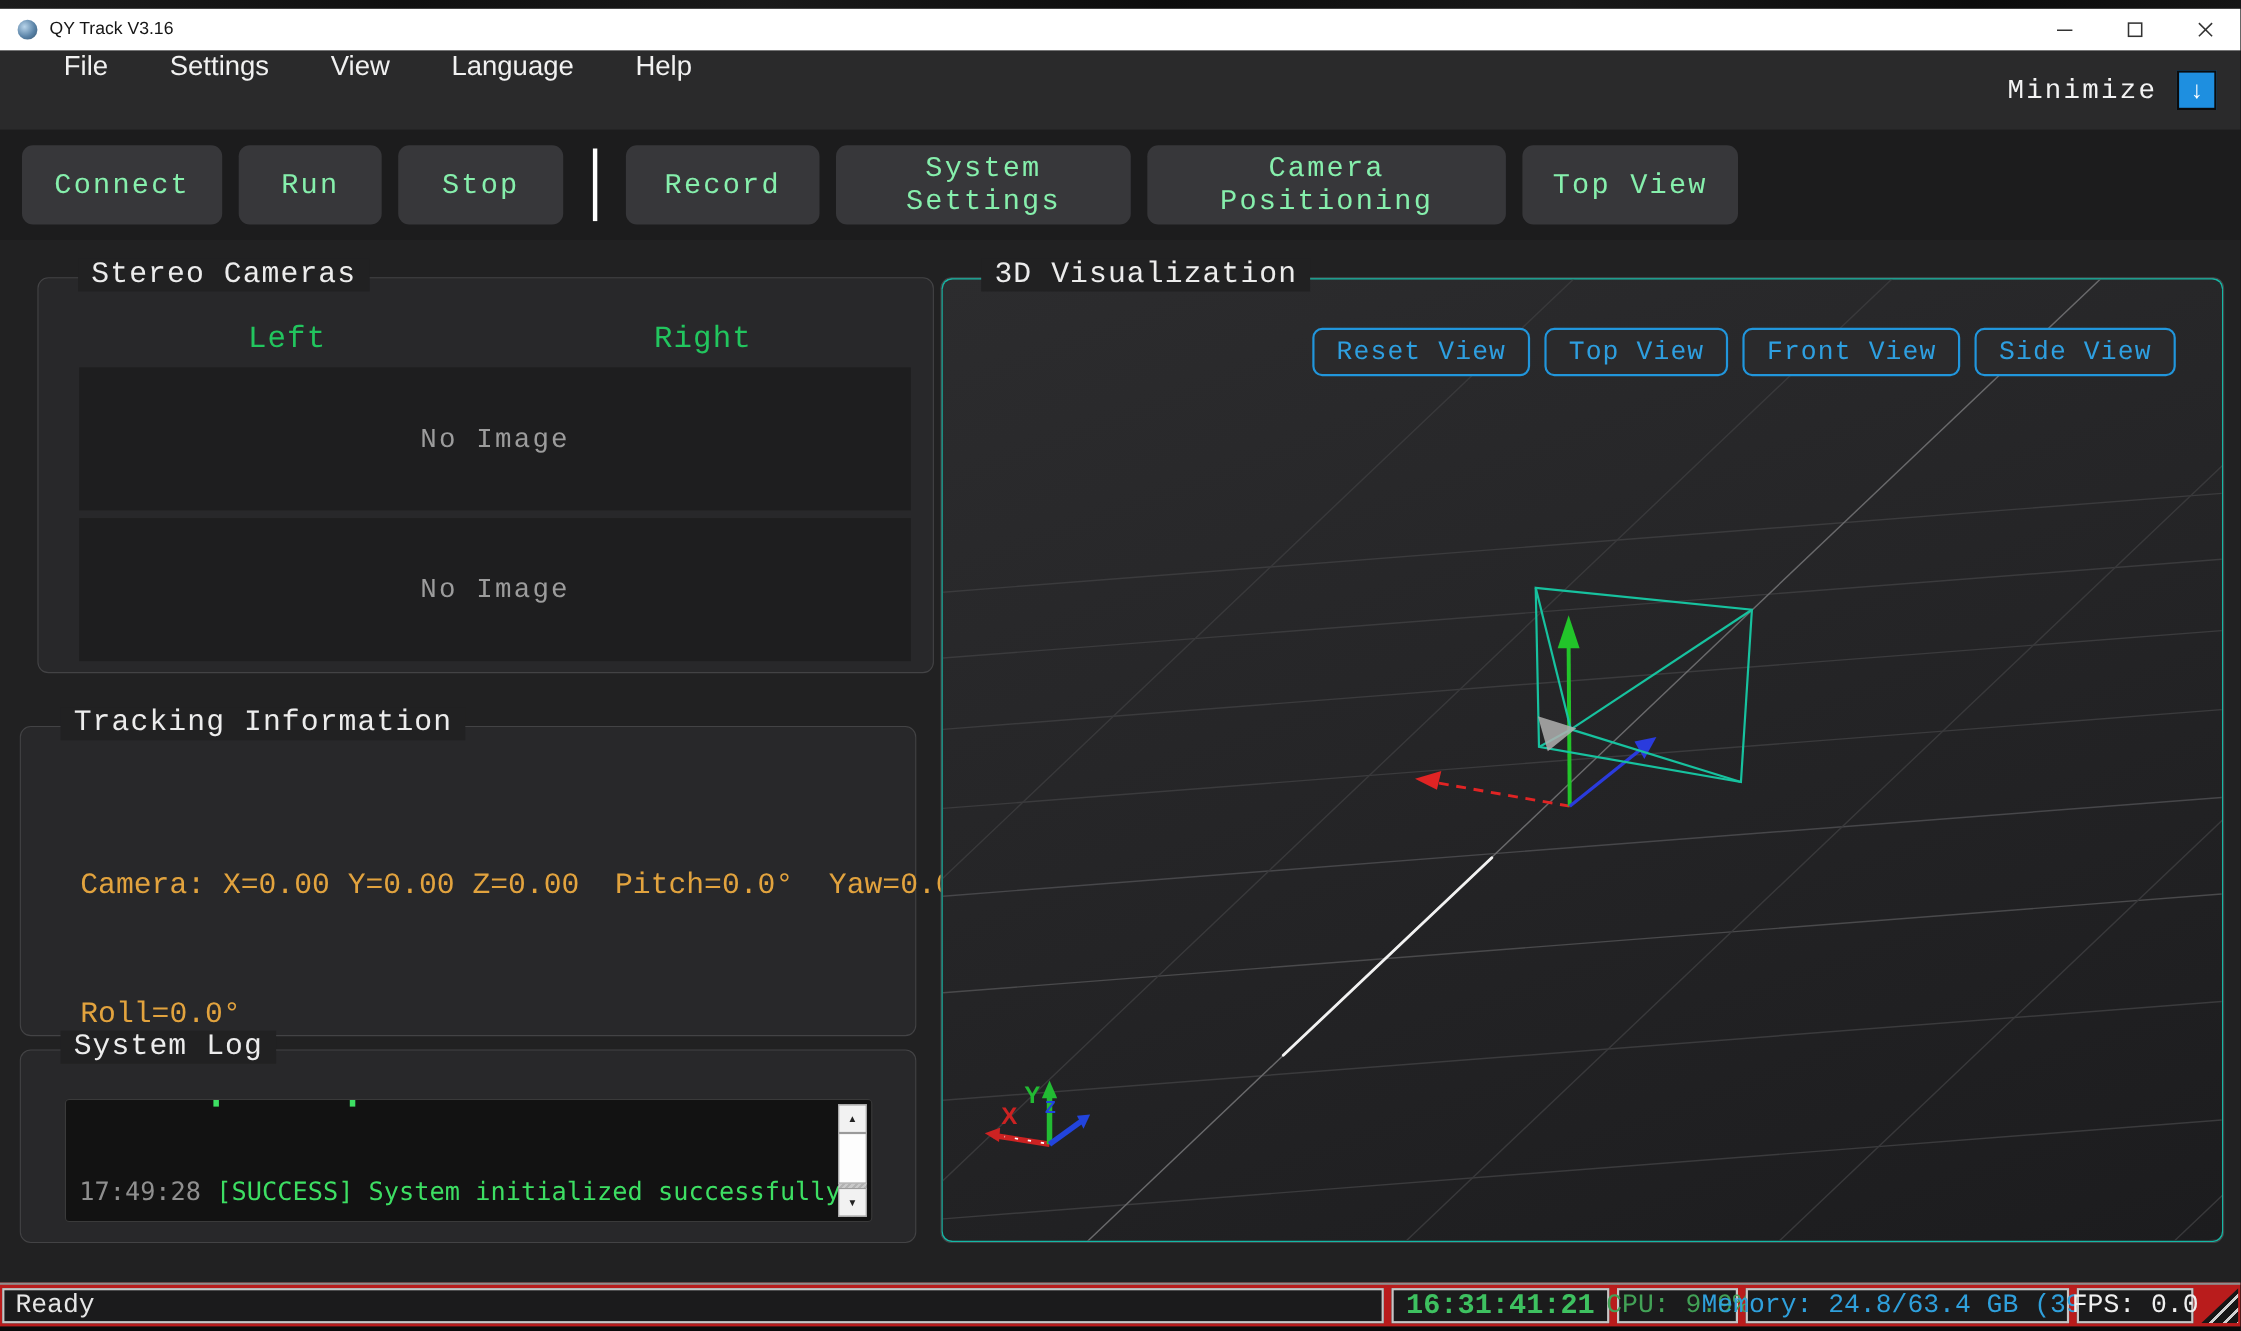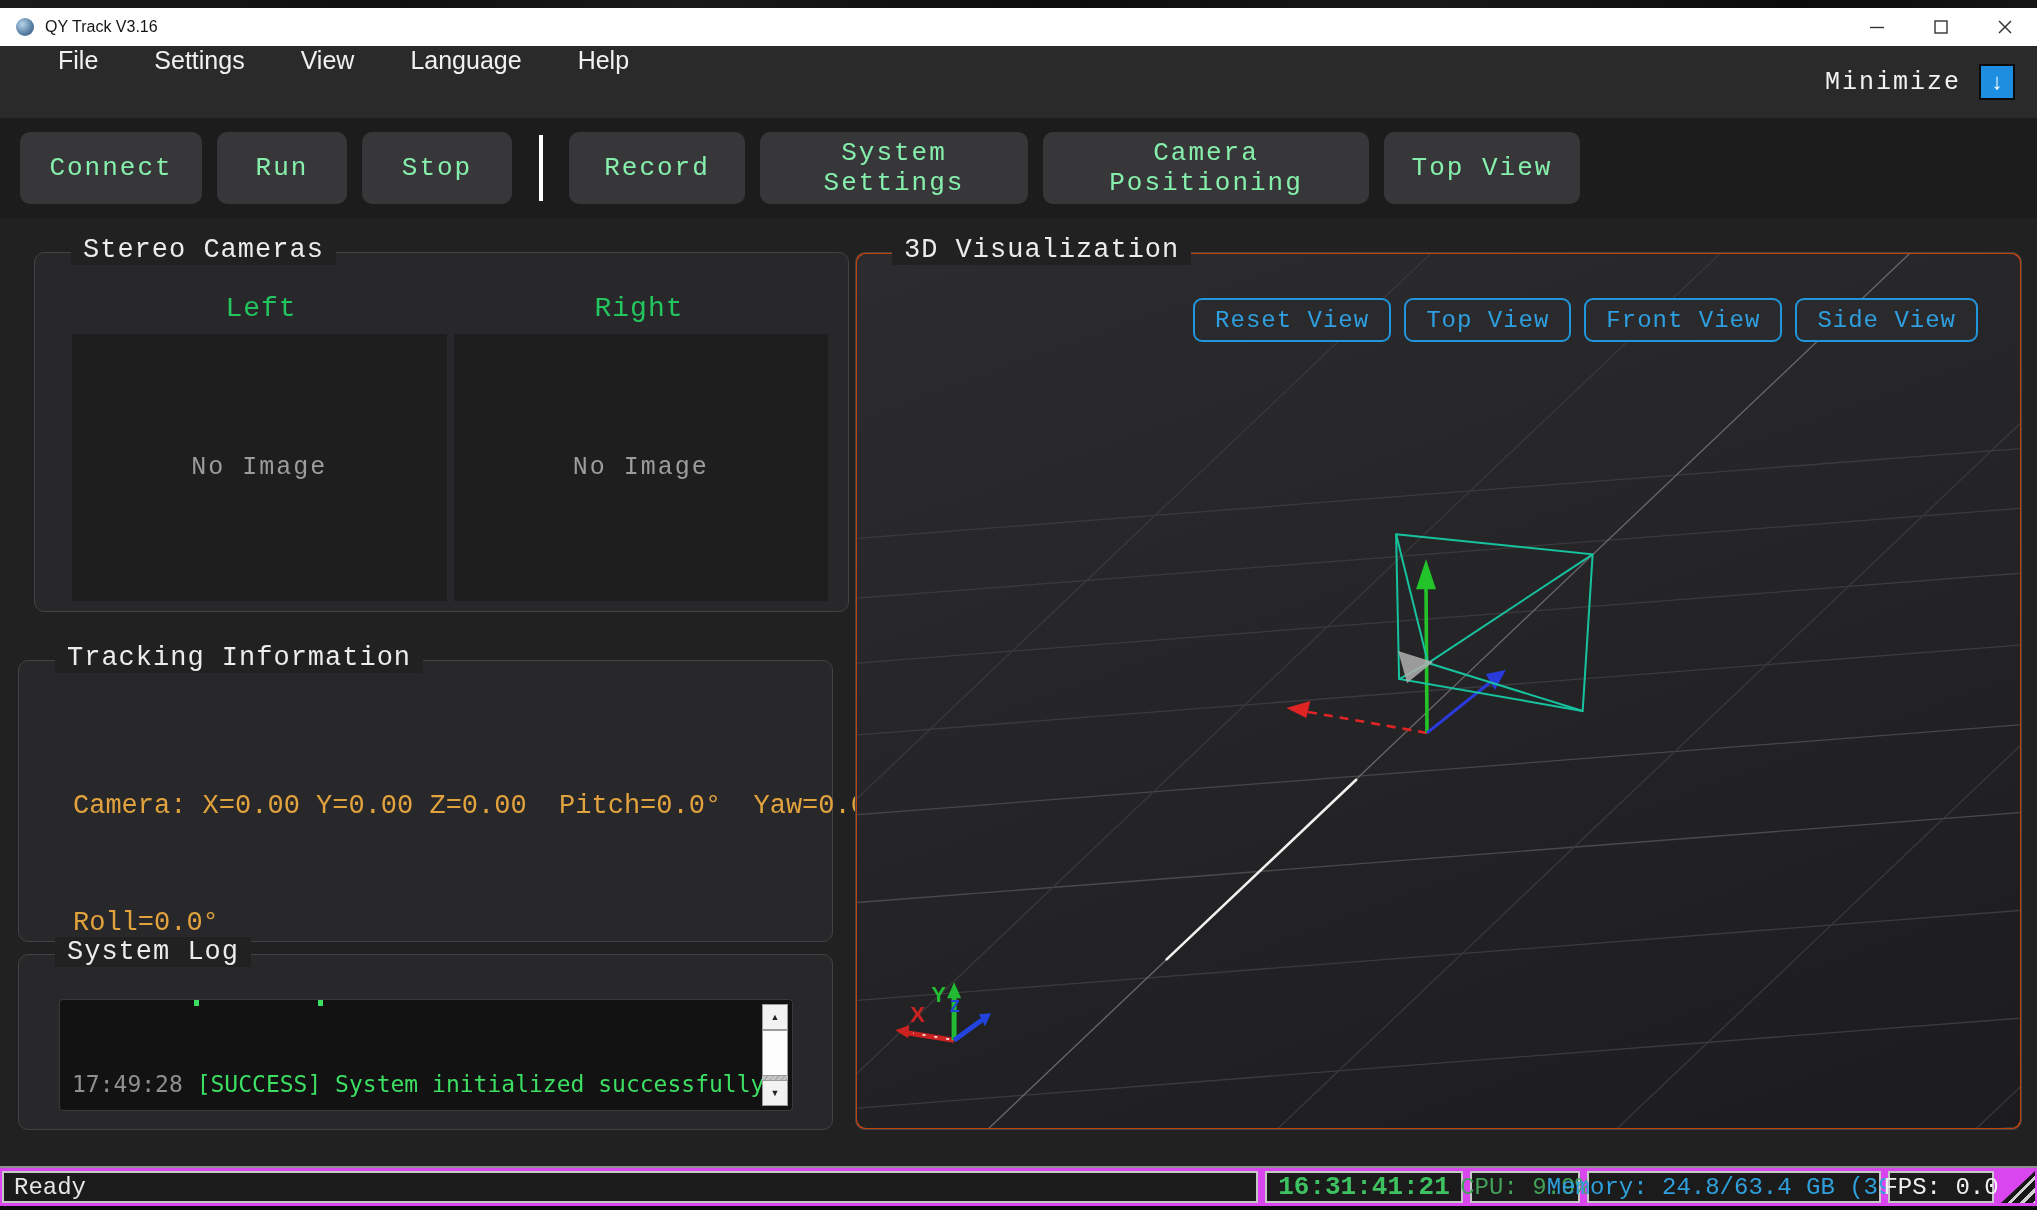--- a/index.html
+++ b/index.html
@@ -44,26 +44,26 @@
 
   
   .main{position:absolute;top:218px;left:0;width:100%;height:948px;background:#212122;}
   .group{position:absolute;border:1px solid #434345;border-radius:10px;background:#28282a;
     box-sizing:border-box;}
   .legend{position:absolute;top:-18px;left:36px;background:#212122;padding:0 12px;
     font-size:27px;color:#ececec;letter-spacing:1px;z-index:4;}
   #stereo{left:18px;top:34px;width:815px;height:360px;margin-left:16px;}
   #tracking{left:18px;top:442px;width:815px;height:282px;}
   #syslog{left:18px;top:736px;width:815px;height:176px;}
-  #viz{left:855px;top:34px;width:1167px;height:878px;background:#c2410c;padding-left:16px;}
+  #viz{left:855px;top:34px;width:1167px;height:878px;background:#14b8a6;padding-left:16px;}
 
   
   .cam-labels{display:flex;margin:40px 20px 0 37px;}
   .cam-label{flex:1;text-align:center;color:#22c55e;font-size:28px;letter-spacing:1px;}
-  .cam-row{display:flex;gap:7px;margin:10px 20px 0 37px;height:267px;}
+  .cam-row{display:flex;gap:7px;margin:10px 20px 0 37px;height:267px;flex-direction:column;}
   .cam-box{flex:1;background:#1e1e1f;display:flex;align-items:center;justify-content:center;}
   .no-image{color:#9c9c9c;font-size:25px;letter-spacing:2px;}
 
   
   .track-text{margin:48px 0 0 54px;color:#e2a33e;font-size:27px;line-height:39px;white-space:pre;}
 
   
   .logbox{position:absolute;left:40px;top:44px;width:734px;height:112px;background:#121212;
     border:1px solid #3a3a3a;border-radius:4px;box-sizing:border-box;overflow:hidden;}
   .log-rows{padding:7px 40px 0 12px;font-family:"DejaVu Sans Mono",monospace;font-size:23px;
@@ -82,21 +82,21 @@
 
   
   .viz-body{position:absolute;inset:1px;border-radius:9px;overflow:hidden;
     background:linear-gradient(160deg,#2c2c2e 0%,#252527 45%,#1c1c1e 100%);}
   .viz-buttons{position:absolute;top:44px;right:42px;display:flex;gap:13px;z-index:5;}
   .viz-btn{height:44px;padding:0 20px;background:#2a2a2c;border:2px solid #2196dc;
     border-radius:9px;color:#2e9fe0;font-family:inherit;font-size:24px;letter-spacing:1px;cursor:pointer;}
   .scene{position:absolute;inset:0;width:100%;height:100%;}
 
   
-  .statusbar{position:absolute;top:1166px;left:0;width:100%;height:40px;background:#d946ef;
+  .statusbar{position:absolute;top:1166px;left:0;width:100%;height:40px;background:#b91c1c;
     border-top:2px solid #8f8f8f;box-sizing:border-box;display:flex;align-items:stretch;
     padding:3px 2px;gap:7px;}
   .sb-cell{border:2px solid #c6c6c6;background:#1b1b1c;display:flex;align-items:center;
     padding:0 10px;font-size:24px;box-sizing:border-box;white-space:pre;}
   .sb-ready{flex:1;color:#e6e6e6;}
   .sb-time{width:198px;justify-content:center;color:#3ec160;font-weight:bold;font-size:26px;}
   .sb-cpu{width:110px;justify-content:center;color:#42a156;}
   .sb-mem{width:294px;justify-content:center;color:#2fa0dc;}
   .sb-fps{width:106px;justify-content:center;color:#efefef;}
   .sb-grip{width:34px;clip-path:polygon(100% 0,100% 100%,0 100%);

